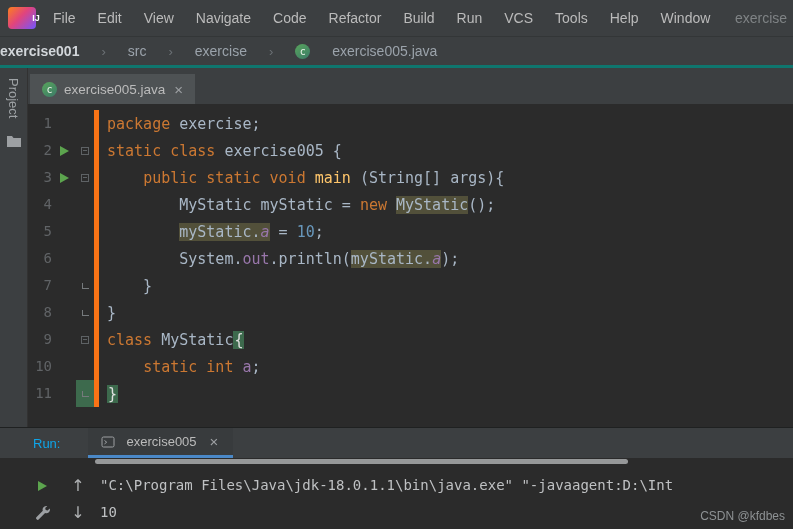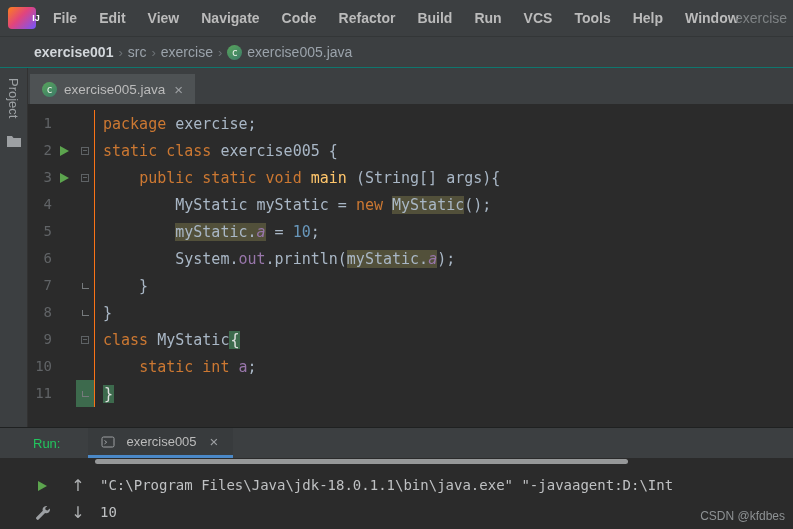--- a/index.html
+++ b/index.html
@@ -7,28 +7,28 @@
               font-family:"Liberation Sans", sans-serif; }
   .app { position:relative; width:793px; height:529px; background:#2b2b2b; overflow:hidden; }
 
   
   .menubar { position:absolute; left:0; top:0; width:100%; height:36px; background:#3c3f41;
              display:flex; align-items:center; padding-left:8px; }
   .logo { width:22px; height:22px; border-radius:4px; flex:none;
           background:linear-gradient(135deg,#fc801d 0%,#e1447d 45%,#7256ff 100%);
           color:#fff; font-size:9px; font-weight:bold; display:flex; align-items:center;
           justify-content:center; margin-right:6px;padding-left:28px; }
-  .menu-item { color:#bbbbbb; font-size:14px; padding:0 11px; height:36px; line-height:36px;font-weight:bold; }
+  .menu-item { color:#bbbbbb; font-size:14px; padding:0 11px; height:36px; line-height:36px; }
   .menu-right { position:absolute; right:0; top:0; height:36px; line-height:36px;
                 color:#7f8385; font-size:14px; width:58px; overflow:hidden; white-space:nowrap; }
 
   
   .breadcrumbs { position:absolute; left:0; top:36px; width:100%; height:32px; background:#3c3f41;
-                 border-top:1px solid #333637; border-bottom:1px solid #0f766e;
-                 display:flex; align-items:center; padding-left:34px; gap:5px; }
+                 border-top:1px solid #333637; border-bottom:3px solid #0f766e;
+                 display:flex; align-items:center; gap:22px; }
   .bc { color:#9ba3ab; font-size:14px; }
   .bc-bold { color:#d2d6da; font-weight:bold; font-size:14px; }
   .bc-sep { color:#6b7175; font-size:13px; }
   .file-icon { width:15px; height:15px; border-radius:50%; flex:none;
                background:linear-gradient(145deg,#58a55c,#3c7a68); color:#eaf2ea; font-size:10px;
                display:inline-flex; align-items:center; justify-content:center;
                font-family:"DejaVu Sans Mono",monospace; }
 
   
   .main { position:absolute; left:0; top:68px; width:100%; height:359px; display:flex; }
@@ -49,35 +49,35 @@
         line-height:27px; }
   .gut-icon { width:24px; display:flex; justify-content:center; align-items:center; flex:none; }
   .play-tri { width:0; height:0; border-left:9px solid #5ca44e;
               border-top:5px solid transparent; border-bottom:5px solid transparent; }
   .fold { width:18px; flex:none; display:flex; align-items:center; justify-content:center; }
   .fold-hl { background:#3d6a4d; }
   .fold-start { width:8px; height:8px; border:1px solid #5e6265; position:relative; }
   .fold-start::after { content:""; position:absolute; left:1px; right:1px; top:2px;
                        border-top:1px solid #5e6265; }
   .fold-end { width:7px; height:6px; border-left:1px solid #767a7d; border-bottom:1px solid #767a7d; }
-  .code-text { border-left:1px solid #f97316; padding-left:8px; display:flex; align-items:center; }
+  .code-text { border-left:5px solid #f97316; padding-left:8px; display:flex; align-items:center; }
   .tok-kw { color:#cc7832; }
   .tok-id { color:#a9b7c6; }
   .tok-fn { color:#ffc66b; }
   .tok-field { color:#9876aa; }
   .tok-num { color:#6897bb; }
   .tok-hl { color:#a9b7c6; background:#52503a; }
   .tok-hlfield { color:#9876aa; font-style:italic; background:#52503a; }
   .tok-brace { color:#e0e0e0; background:#3d6a4d; padding:0 1px; }
 
   
   .run-panel { position:absolute; left:0; top:427px; width:100%; height:102px; background:#2b2b2b;
                border-top:1px solid #1f2121; }
   .run-header { height:30px; background:#3c3f41; display:flex; align-items:center; padding-left:33px; }
-  .run-label { color:#22c55e; font-size:13px; margin-right:28px; }
+  .run-label { color:#0ea5e9; font-size:13px; margin-right:28px; }
   .run-tab { height:30px; display:flex; align-items:center; gap:11px; padding:0 13px;
              background:#383b3d; border-bottom:3px solid #4a88c7; }
   .run-tab-label { color:#bbbbbb; font-size:13px; }
   .hscroll { position:absolute; left:95px; top:31px; width:533px; height:5px; border-radius:3px;
              background:#a9abad; opacity:.85; }
   .console { position:absolute; left:0; top:36px; right:0; bottom:0; }
   .console-gutter { position:absolute; left:30px; top:8px; display:grid;
                     grid-template-columns:24px 24px; grid-auto-rows:27px; column-gap:12px;
                     justify-items:center; align-items:center; }
   .arrow { color:#afb1b3; font-size:16px; font-family:"DejaVu Sans",sans-serif; }

